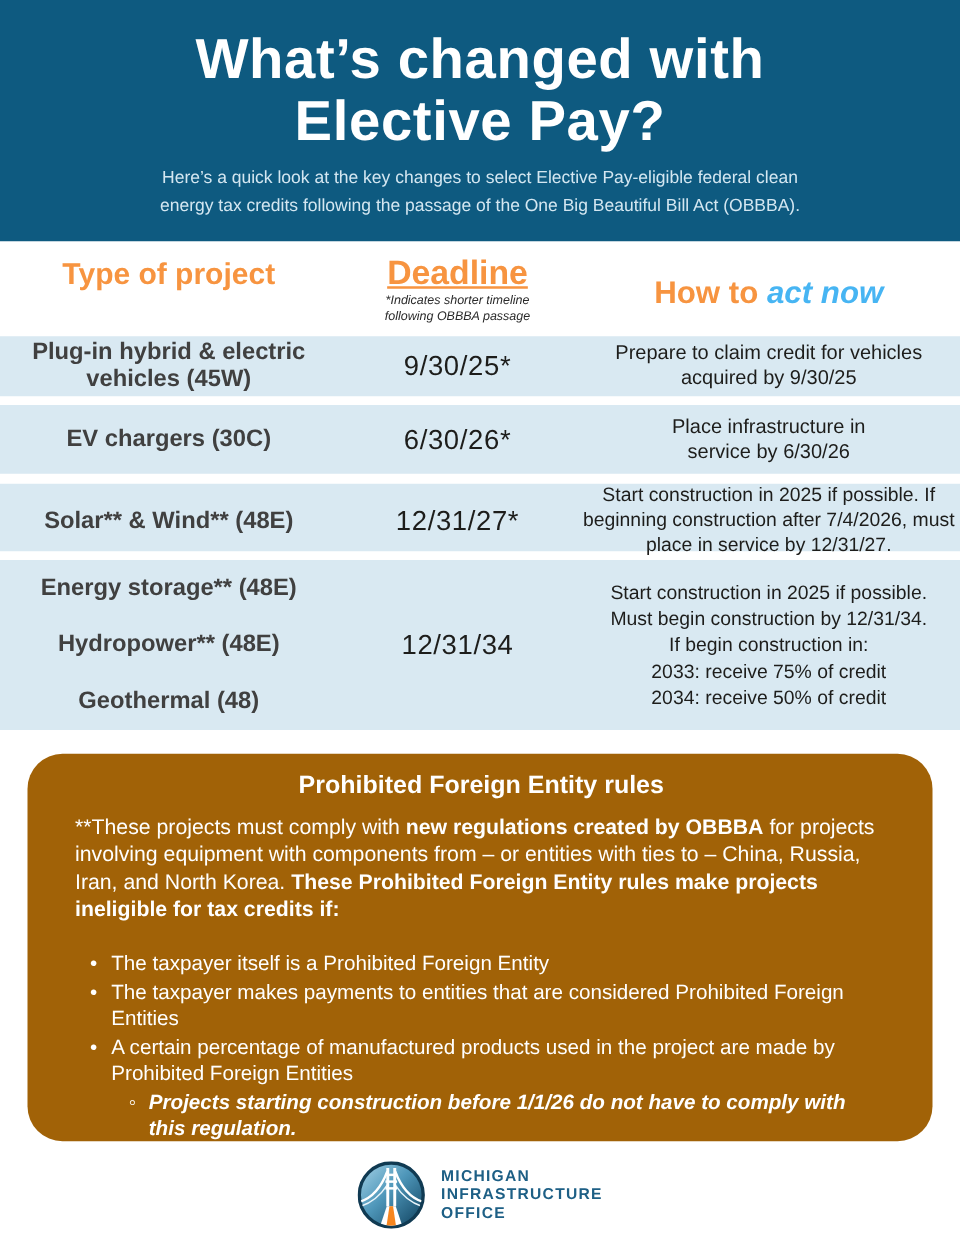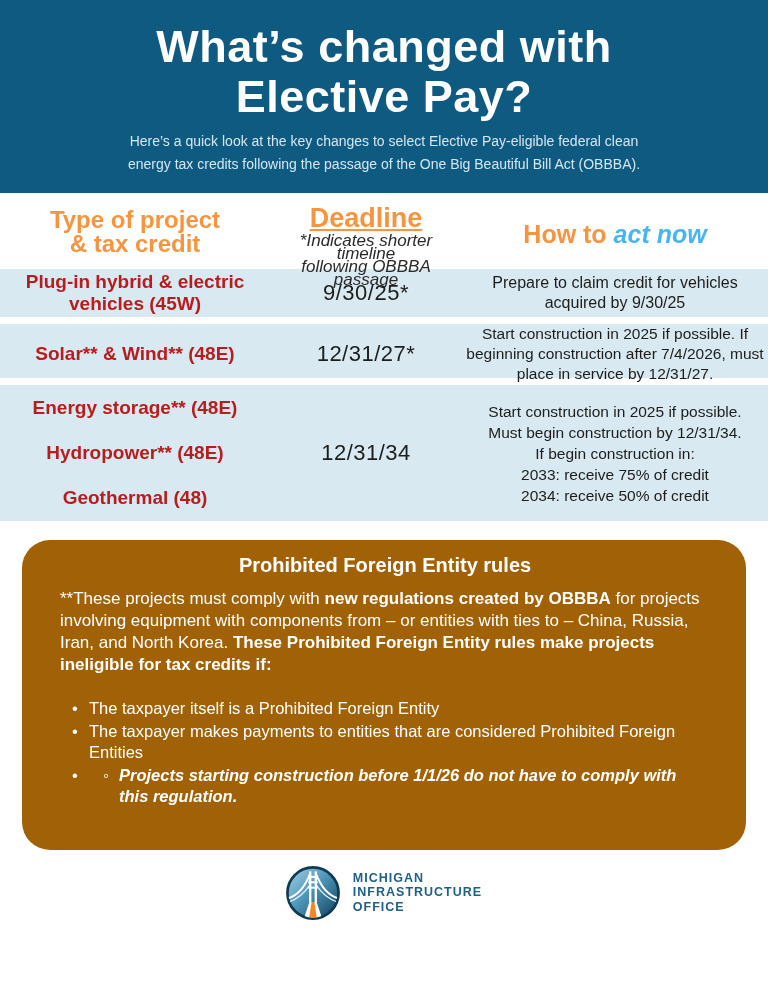--- a/index.html
+++ b/index.html
@@ -14,29 +14,29 @@
   .hero { background:#0e5a80; height:193px; text-align:center; padding-top:22px; }
   .hero-title { color:#ffffff; font-size:45px; font-weight:800; line-height:50px; letter-spacing:.5px; }
   .hero-sub { color:#d4e7f1; font-size:14px; font-weight:500; line-height:23px; margin-top:8px; }
   
   .cols { display:grid; grid-template-columns:270px 192px 306px; }
   .thead { height:76px; align-items:start; padding-top:12px; }
   .hcell { text-align:center; }
   .h-orange { color:#f79440; font-weight:800; }
   .h-project { font-size:24px; line-height:24px; padding-top:3px; }
   .h-deadline { font-size:27px; line-height:26px;text-decoration:underline; }
-  .h-note { color:#2a2a2a; font-style:italic; font-size:17px; line-height:13px; font-weight:500; margin-top:3px; }
+  .h-note { color:#2a2a2a; font-style:italic; font-size:10px; line-height:13px; font-weight:500; margin-top:3px; }
   .h-howto { font-size:25px; line-height:26px; padding-top:16px; }
   .h-accent { color:#47b5f3; font-style:italic; font-weight:800; }
   .trow { background:#d9e9f2; align-items:center; }
   .trow.r1 { height:48px; margin-bottom:7px; }
   .trow.r2 { height:55px; margin-bottom:8px; }
   .trow.r3 { height:54px; margin-bottom:7px; }
   .trow.r4 { height:136px; }
-  .proj { text-align:center; font-weight:800; font-size:19px; line-height:22px; color:#b91c1c; }
+  .proj { text-align:center; font-weight:800; font-size:19px; line-height:22px; color:#404040; }
   .proj .inner { display:inline-block; max-width:220px; }
   .proj3 .inner { max-width:270px; }
   .stack { display:flex; flex-direction:column; justify-content:space-between; height:112px; }
   .dl { text-align:center; font-size:22px; font-weight:400; color:#1d1d1b; letter-spacing:.5px; }
   .howto { text-align:center; font-size:16px; line-height:20px; color:#1d1d1b; font-weight:500; }
   .howto .inner { display:inline-block; }
   .w250 .inner { max-width:250px; }
   .w200 .inner { max-width:200px; }
   .w310 .inner { max-width:312px; font-size:15.5px; }
   .howto-lines { font-size:15.5px; line-height:21px; font-weight:500; }
@@ -70,40 +70,44 @@
     </h1>
     <p class="hero-sub">
       <span>Here’s a quick look at the key changes to select Elective Pay-eligible federal clean</span><br>
       <span>energy tax credits following the passage of the One Big Beautiful Bill Act (OBBBA).</span>
     </p>
   </header>
 
   <div class="cols thead">
     <div class="hcell h-orange h-project">
       <span>Type of project</span><br>
-      <span>&amp; tax credit</span>
     </div>
     <div class="hcell">
       <div class="h-orange h-deadline">Deadline</div>
       <div class="h-note">
         <span>*Indicates shorter timeline</span><br>
         <span>following OBBBA passage</span>
       </div>
     </div>
     <div class="hcell h-orange h-howto">
       <span>How to </span><span class="h-accent">act now</span>
     </div>
   </div>
 
   <div class="cols trow r1">
     <div class="proj"><span class="inner">Plug-in hybrid &amp; electric vehicles (45W)</span></div>
     <div class="dl">9/30/25*</div>
     <div class="howto w250"><span class="inner">Prepare to claim credit for vehicles acquired by 9/30/25</span></div>
   </div>
 
+  <div class="cols trow r2">
+    <div class="proj"><span class="inner">EV chargers (30C)</span></div>
+    <div class="dl">6/30/26*</div>
+    <div class="howto w200"><span class="inner">Place infrastructure in service by 6/30/26</span></div>
+  </div>
 
   <div class="cols trow r3">
     <div class="proj proj3"><span class="inner">Solar**  &amp;  Wind** (48E)</span></div>
     <div class="dl">12/31/27*</div>
     <div class="howto w310"><span class="inner">Start construction in 2025 if possible. If beginning construction after 7/4/2026, must place in service by 12/31/27.</span></div>
   </div>
 
   <div class="cols trow r4">
     <div class="proj proj3">
       <div class="stack">
@@ -124,20 +128,21 @@
 
   <section class="pfe">
     <h2 class="pfe-title">Prohibited Foreign Entity rules</h2>
     <p class="pfe-para">
       <span>**These projects must comply with </span><span class="b">new regulations created by OBBBA</span><span> for projects involving equipment with components from – or entities with ties to – China, Russia, Iran, and North Korea. </span><span class="b">These Prohibited Foreign Entity rules make projects ineligible for tax credits if:</span>
     </p>
     <ul class="pfe-bullets">
       <li>The taxpayer itself is a Prohibited Foreign Entity</li>
       <li>The taxpayer makes payments to entities that are considered Prohibited Foreign Entities</li>
       <li>
+        <span>A certain percentage of manufactured products used in the project are made by Prohibited Foreign Entities</span>
         <div class="subline">Projects starting construction before 1/1/26 do not have to comply with this regulation.</div>
       </li>
     </ul>
   </section>
 
   <footer class="footer">
     <svg class="logo-badge" viewBox="0 0 60 60" aria-hidden="true">
       <defs>
         <linearGradient id="sky" x1="0" y1="0" x2="1" y2="1">
           <stop offset="0" stop-color="#a8d4e8"></stop>

